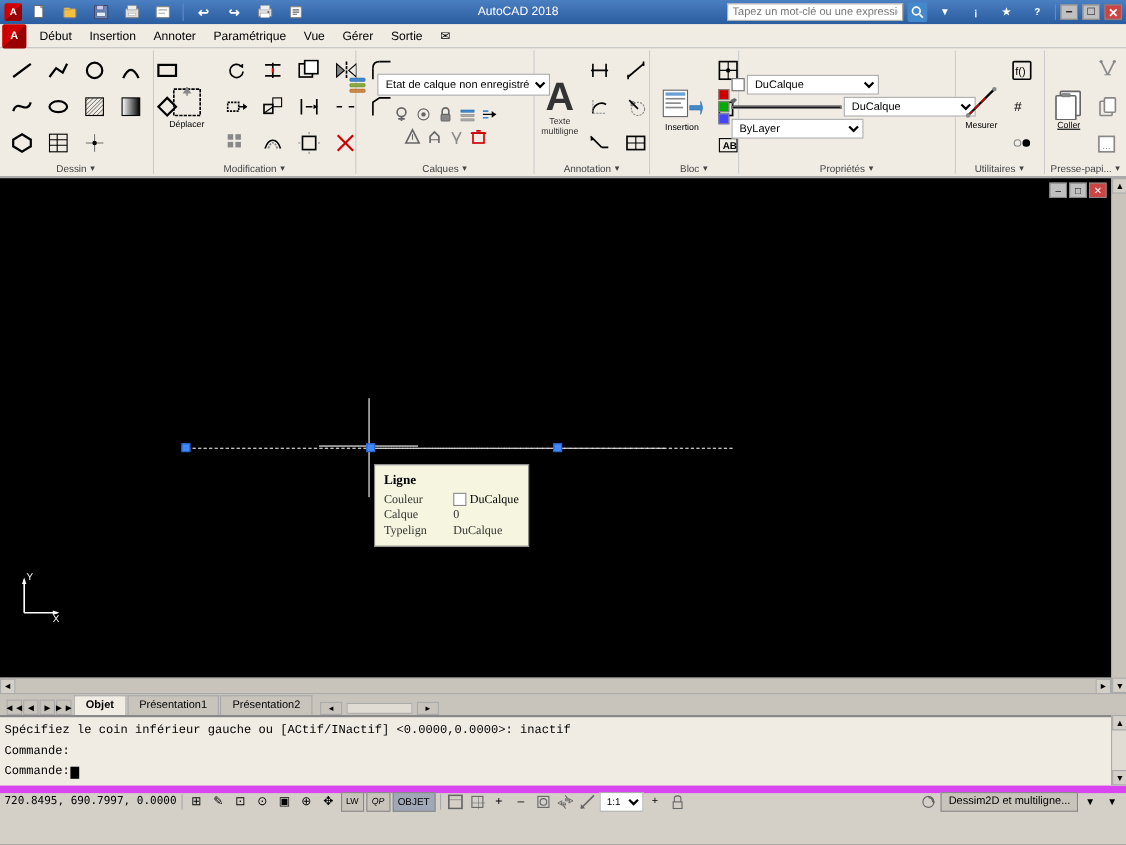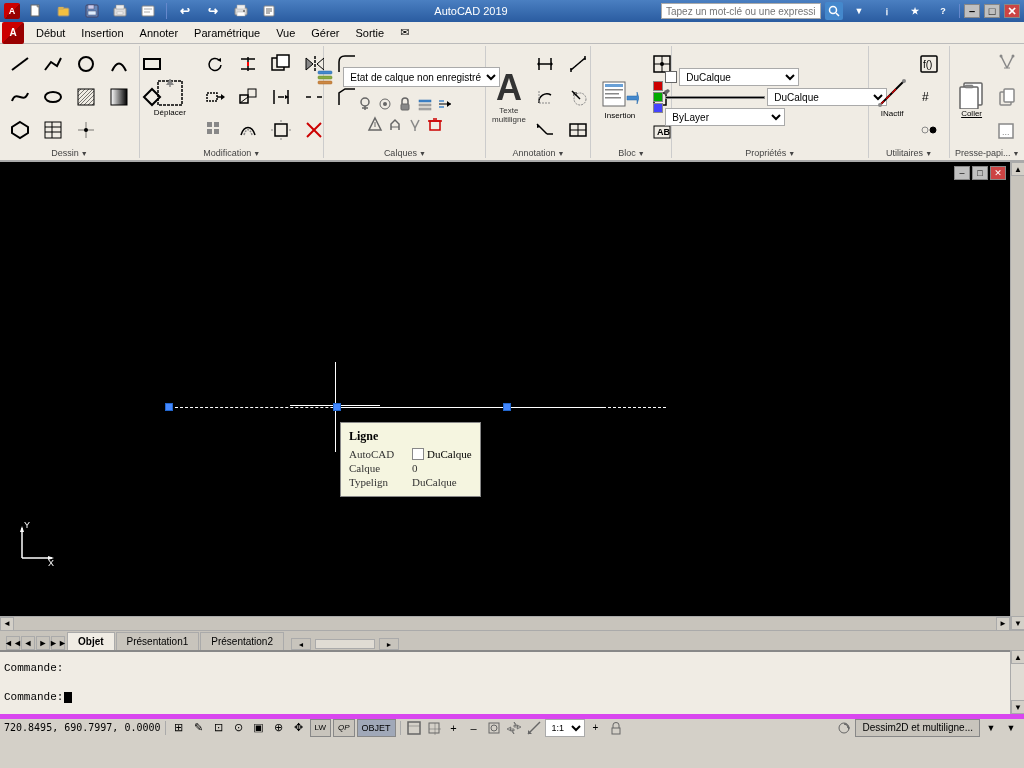--- a/index.html
+++ b/index.html
@@ -85,21 +85,21 @@
     .ribbon-btn-large {
       width: 44px; height: 52px;
       display: flex; flex-direction: column; align-items: center; justify-content: center;
       cursor: pointer; border: 1px solid transparent; border-radius: 2px;
       font-size: 8px; text-align: center;
     }
 
     
     .layer-select {
       background: white; border: 1px solid #aaa; height: 20px;
-      font-size: 10px; padding: 0 2px; min-width: 140px;
+      font-size: 10px; padding: 0 2px; min-width: 140px; text-align: right;
     }
     .layer-select-wide {
       background: white; border: 1px solid #aaa; height: 20px;
       font-size: 10px; padding: 0 2px; min-width: 120px;
     }
 
     
     .text-btn-large {
       display: flex; flex-direction: column; align-items: center;
       width: 54px; cursor: pointer; border: 1px solid transparent; border-radius: 2px;
@@ -194,21 +194,21 @@
       display: flex; flex-direction: column; justify-content: space-around;
     }
     .cmd-line { padding: 1px 0; color: #000; line-height: 1.3; }
     .cmd-caret { display: inline-block; width: 8px; height: 11px; background: black; margin-left: 1px; }
     #command-wrap { position: relative; }
 
     
     #statusbar {
       height: 22px;
       background: #d4d0c8;
-      border-top: 5px solid #d946ef;
+      border-top: 7px solid #d946ef;
       display: flex;
       align-items: center;
       font-size: 10px;
       padding: 0 4px;
       gap: 2px;
     }
     .status-coords {
       min-width: 140px; font-family: monospace; font-size: 10px; color: #000;
     }
     .status-btn {
@@ -307,21 +307,21 @@
     </div>
     <div class="tb-btn">
       <svg width="14" height="14" viewBox="0 0 14 14">
           <rect x="2" y="2" width="10" height="10" fill="white" stroke="#888" stroke-width="1" rx="1"></rect>
           <line x1="4" y1="5" x2="10" y2="5" stroke="#666" stroke-width="1"></line>
           <line x1="4" y1="7" x2="10" y2="7" stroke="#666" stroke-width="1"></line>
           <line x1="4" y1="9" x2="8" y2="9" stroke="#666" stroke-width="1"></line>
         </svg>
     </div>
   </div>
-  <div id="titlebar-title">AutoCAD 2019</div>
+  <div id="titlebar-title">AutoCAD 2018</div>
   <div style="display:flex;align-items:center;gap:4px;">
     <input class="search-box" style="height: 16px; font-size: 10px;" placeholder="Tapez un mot-clé ou une expressio">
     <div style="width:18px;height:18px;background:#4488cc;border-radius:2px;display:flex;align-items:center;justify-content:center;">
       <svg width="12" height="12" viewBox="0 0 12 12">
           <circle cx="5" cy="5" r="3.5" fill="none" stroke="white" stroke-width="1.5"></circle>
           <line x1="8" y1="8" x2="11" y2="11" stroke="white" stroke-width="1.5"></line>
         </svg>
     </div>
     <div class="tb-btn" style="color:white;font-size:9px;">▼</div>
     <div class="tb-btn" style="color:white;font-size:9px;">ℹ</div>
@@ -802,21 +802,21 @@
 
       <div class="ribbon-btn-large" style="width:48px;height:60px;">
         <svg width="32" height="32">
             <line x1="4" y1="28" x2="28" y2="4" stroke="#000" stroke-width="2"></line>
             <line x1="4" y1="28" x2="8" y2="24" stroke="#c00" stroke-width="1.5"></line>
             <line x1="10" y1="22" x2="14" y2="18" stroke="#c00" stroke-width="1.5"></line>
             <line x1="16" y1="16" x2="20" y2="12" stroke="#c00" stroke-width="1.5"></line>
             <circle cx="4" cy="28" r="2" fill="#888"></circle>
             <circle cx="28" cy="4" r="2" fill="#888"></circle>
           </svg>
-        <div style="font-size:8px;text-align:center;">INactif</div>
+        <div style="font-size:8px;text-align:center;">Mesurer</div>
       </div>
       <div style="display:flex;flex-direction:column;gap:1px;">
         <div class="ribbon-btn">
           <svg width="20" height="20">
               <rect x="2" y="2" width="16" height="16" fill="none" stroke="#000" stroke-width="1.5" rx="1"></rect>
               <text x="4" y="14" font-size="10" fill="#000">f()</text>
             </svg>
         </div>
         <div class="ribbon-btn">
           <svg width="20" height="20">
@@ -881,21 +881,21 @@
   <div class="sel-handle" style="top:241px;left:165px;"></div>
   <div class="sel-handle" style="top:241px;left:333px;"></div>
   <div class="sel-handle" style="top:241px;left:503px;"></div>
 
   <div style="position:absolute;left:335px;top:200px;width:1px;height:90px;background:white;z-index:5;"></div>
   <div style="position:absolute;left:290px;top:243px;width:90px;height:1px;background:white;z-index:5;"></div>
 
   <div class="tooltip-popup" style="left:340px;top:260px;font-family:Liberation Serif, serif;">
     <div class="tooltip-title">Ligne</div>
     <div class="tooltip-row">
-      <span class="tooltip-key">AutoCAD</span>
+      <span class="tooltip-key">Couleur</span>
       <span style="display:inline-flex;align-items:center;gap:3px;">
         <span style="display:inline-block;width:12px;height:12px;background:white;border:1px solid #888;"></span>
         <span>DuCalque</span>
       </span>
     </div>
     <div class="tooltip-row">
       <span class="tooltip-key">Calque</span>
       <span class="tooltip-val">0</span>
     </div>
     <div class="tooltip-row">
@@ -949,20 +949,21 @@
   <div class="tab-item">Présentation2</div>
   <div style="display:flex;gap:4px;padding-left:6px;align-items:center;">
     <div style="width:20px;height:12px;background:#c8c4bc;border:1px solid #aaa;display:flex;align-items:center;justify-content:center;font-size:7px;cursor:pointer;">◄</div>
     <div style="width:60px;height:10px;background:#e0dcd4;border:1px solid #aaa;"></div>
     <div style="width:20px;height:12px;background:#c8c4bc;border:1px solid #aaa;display:flex;align-items:center;justify-content:center;font-size:7px;cursor:pointer;">►</div>
   </div>
 </div>
 
 <div id="command-wrap" style="position:relative;">
   <div id="command-area" style="height:64px;border-top:2px solid #888;background:#f0ece4;padding:2px 4px;font-family:'Courier New',monospace;font-size:11px;">
+    <div class="cmd-line">Spécifiez le coin inférieur gauche ou [ACtif/INactif] &lt;0.0000,0.0000&gt;: inactif</div>
     <div class="cmd-line">Commande:</div>
     <div class="cmd-line" style="display:flex;align-items:center;">
       <span>Commande:</span>
       <span class="cmd-caret"></span>
     </div>
   </div>
   <div style="position:absolute;right:0;top:0;bottom:0;width:14px;background:#e0dcd4;border-left:1px solid #aaa;display:flex;flex-direction:column;">
     <div style="width:14px;height:14px;background:#d4d0c8;border:1px solid #aaa;display:flex;align-items:center;justify-content:center;font-size:8px;cursor:pointer;">▲</div>
     <div style="flex:1;"></div>
     <div style="width:14px;height:14px;background:#d4d0c8;border:1px solid #aaa;display:flex;align-items:center;justify-content:center;font-size:8px;cursor:pointer;">▼</div>

